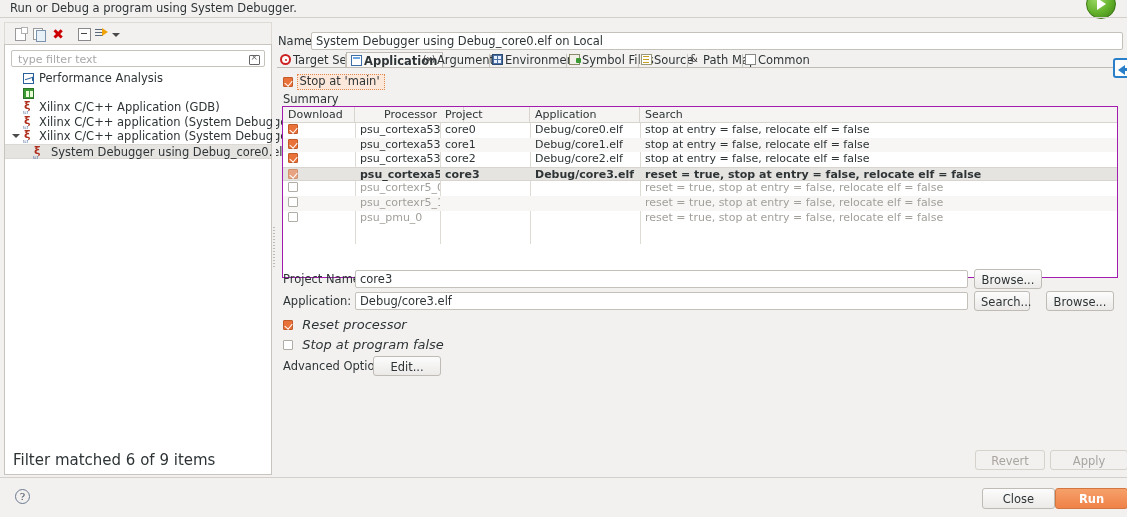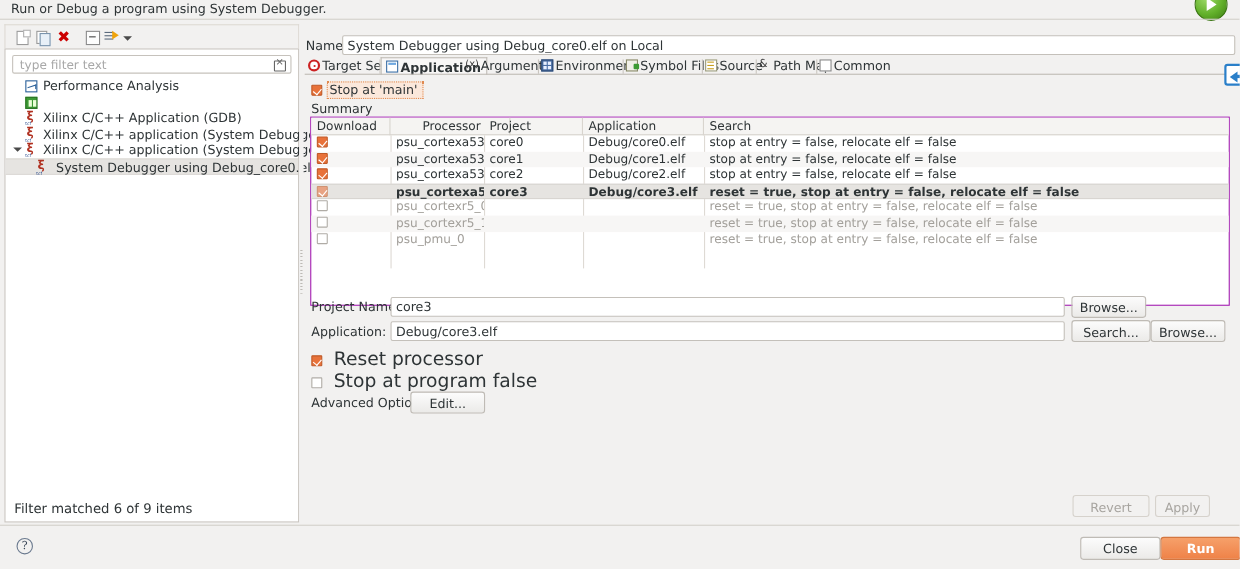--- a/index.html
+++ b/index.html
@@ -156,21 +156,21 @@
     content:"ξ"; position:absolute; left:1px; top:-3px; font-size:11px;
     color:#b03020; font-weight:bold;
   }
   .ti-xil::after {
     content:"tcf"; position:absolute; left:0px; top:4px; font-size:4px;
     color:#2b4c8c; letter-spacing:0;
   }
   .tree-label { display:inline-block; margin-left:16px; }
 
   .filter-status {
-    position:absolute; left:8px; bottom:5px; font-size:12px; color:#2e3436;
+    position:absolute; left:8px; bottom:5px; font-size:15px; color:#2e3436;
   }
 
   
   .splitter {
     position: absolute; left: 272px; top: 22px; width: 4px; height: 453px;
     background: #f2f1f0;
   }
   .splitter::before {
     content:""; position:absolute; left:1px; top:205px; width:2px; height:40px;
     background: repeating-linear-gradient(to bottom, #bdbab5 0 1px, transparent 1px 3px);
@@ -311,21 +311,21 @@
     border:1px solid #bfbbb5; border-radius:3px;
     font-size:11.5px; color:#2e3436;
     font-family: "DejaVu Sans", "Liberation Sans", sans-serif;
   }
   .btn.disabled { color:#a8a5a0; background:#f2f1f0; border-color:#d6d2cc; }
   .btn.primary {
     background: linear-gradient(to bottom, #f6a06a, #ef8248);
     border-color:#d4763f; color:#ffffff; font-weight:bold;
   }
 
-  .chk-row { position:absolute; font-size:17px; }
+  .chk-row { position:absolute; font-size:13px;font-style:italic; }
   .chk-row .cb { margin-right:5px; }
 
   
   .bottom-sep { position:absolute; left:0; top:477px; width:1127px; height:1px; background:#d3d0cb; }
   .help-icon {
     position:absolute; left:15px; top:489px; width:15px; height:15px;
     border-radius:50%; border:1px solid #6b7a8f; color:#3c4858;
     font-size:10px; line-height:13px; text-align:center;
     font-family: "DejaVu Serif", serif;
   }
@@ -549,41 +549,41 @@
 
     <div class="form-row" style="left:0;top:248px;width:846px;">
       <span class="form-label">Project Name:</span>
       <input class="form-input" style="left: 78px; width: 613px;" type="text" value="core3">
       <button class="btn" style="left:697px;top:-1px;width:68px;">Browse...</button>
     </div>
 
     <div class="form-row" style="left:0;top:270px;width:846px;">
       <span class="form-label">Application:</span>
       <input class="form-input" style="left: 78px; width: 613px;" type="text" value="Debug/core3.elf">
-      <button class="btn" style="left:697px;top:-1px;width:72px;">Search...</button>
+      <button class="btn" style="left:697px;top:-1px;width:56px;">Search...</button>
       <button class="btn" style="left:769px;top:-1px;width:68px;">Browse...</button>
     </div>
 
     <div class="chk-row" style="left:6px;top:295px;">
       <span class="cb checked"></span>
       <span>Reset processor</span>
     </div>
 
     <div class="chk-row" style="left:6px;top:315px;">
       <span class="cb"></span>
       <span>Stop at program false</span>
     </div>
 
     <div style="position:absolute;left:6px;top:334px;">
       <span style="font-size:11.5px;line-height:20px;">Advanced Options:</span>
       <button class="btn" style="position:absolute;left:90px;top:0;width:68px;">Edit...</button>
     </div>
 
     <button class="btn disabled" style="left:698px;top:428px;width:70px;">Revert</button>
-    <button class="btn disabled" style="left:773px;top:428px;width:50px;">Apply</button>
+    <button class="btn disabled" style="left:773px;top:428px;width:78px;">Apply</button>
   </div>
 
   <div class="blue-arrow"></div>
 
   <div class="bottom-sep"></div>
   <div class="help-icon">?</div>
   <button class="btn" style="left:982px;top:488px;width:73px;height:21px;">Close</button>
   <button class="btn primary" style="left:1055px;top:488px;width:73px;height:21px;">Run</button>
 
 </div>

